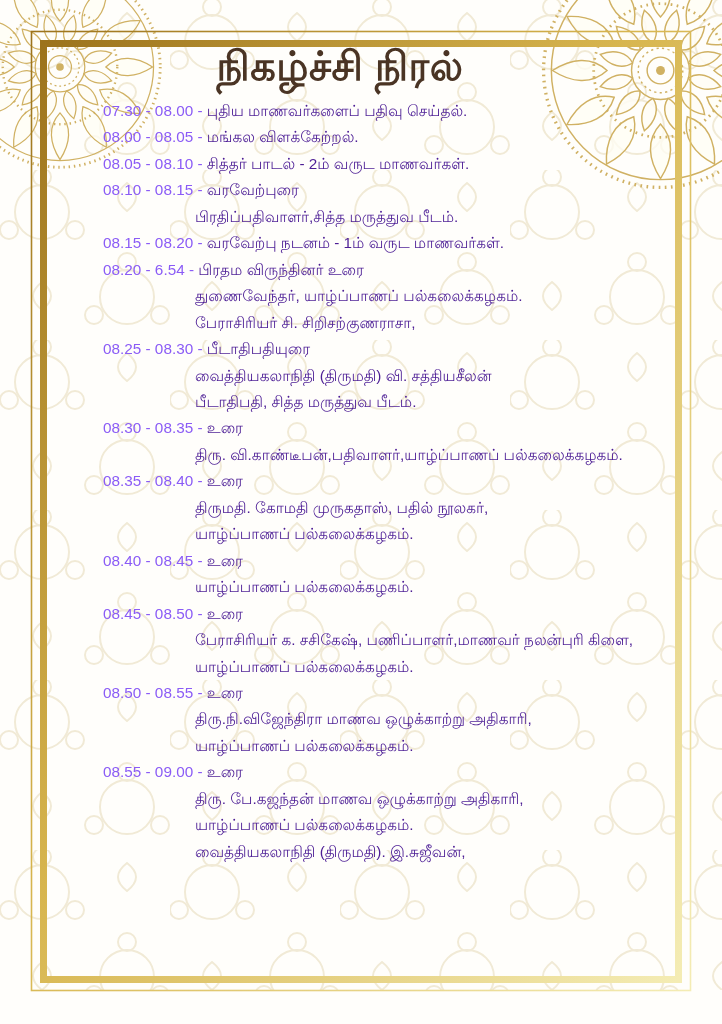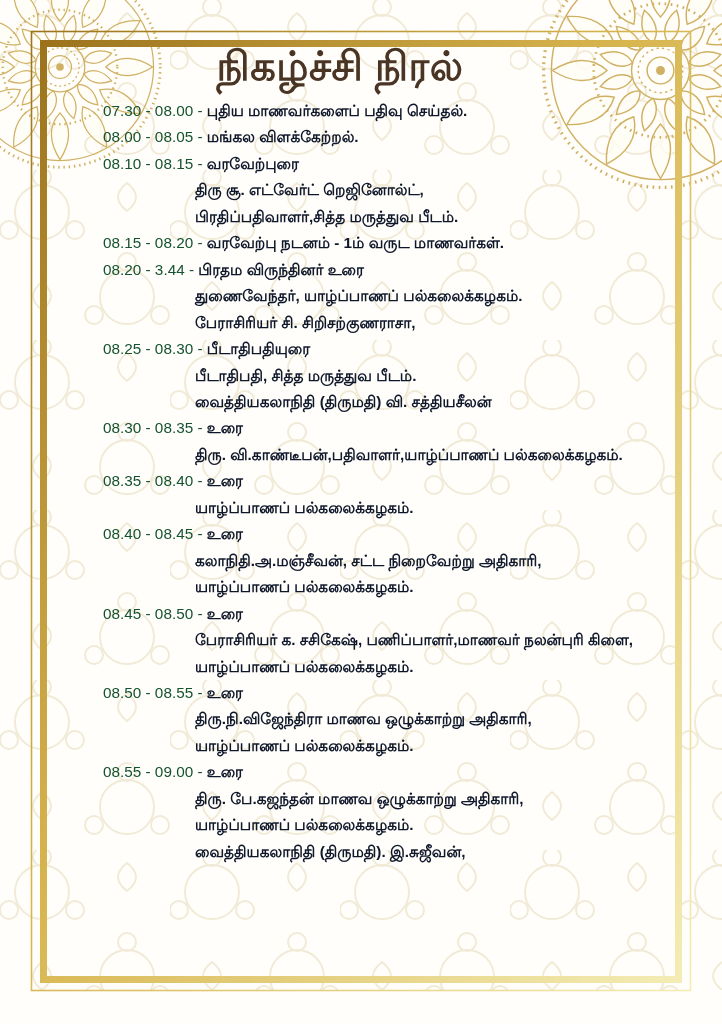--- a/index.html
+++ b/index.html
@@ -19,22 +19,22 @@
     position:absolute; top:44px; left:0; width:680px;
     text-align:center; font-size:40px; font-weight:bold;
     color:#4a3424; letter-spacing:0.5px;
   }
   .schedule{
     position:absolute; left:103px; top:98px; width:580px;
     font-size:15.3px; line-height:26.45px; color:#6e4f38;
   }
   .row{white-space:nowrap;}
   .row.indent{padding-left:92px;}
-  .time{color:#14532d;}
-  .event{color:#0f172a;font-weight:bold;}
+  .time{color:#8b5cf6;}
+  .event{color:#4c1d95;}
 </style>
 </head>
 <body>
 
 <div class="page">
 
   <svg class="bg-svg" width="722" height="1024">
     <defs>
       <pattern id="bgpat" width="170" height="170" patternUnits="userSpaceOnUse">
         <g fill="none" stroke="#f1ead6" stroke-width="2">
@@ -118,36 +118,36 @@
     <rect x="43.5" y="43.5" width="635" height="936" fill="none" stroke="url(#goldgrad)" stroke-width="7"></rect>
   </svg>
 
   <div class="content">
     <div class="title">நிகழ்ச்சி நிரல்</div>
 
     <div class="schedule">
 
     <div class="row"><span class="time">07.30 - 08.00 - </span><span class="event">புதிய மாணவர்களைப் பதிவு செய்தல்.</span></div>
         <div class="row"><span class="time">08.00 - 08.05 - </span><span class="event">மங்கல விளக்கேற்றல்.</span></div>
+        <div class="row"><span class="time">08.05 - 08.10 - </span><span class="event">சித்தர் பாடல் - 2ம் வருட மாணவர்கள்.</span></div>
         <div class="row"><span class="time">08.10 - 08.15 - </span><span class="event">வரவேற்புரை</span></div>
-        <div class="row indent"><span class="time"></span><span class="event">திரு சூ. எட்வேர்ட் றெஜினோல்ட்,</span></div>
         <div class="row indent"><span class="time"></span><span class="event">பிரதிப்பதிவாளர்,சித்த மருத்துவ பீடம்.</span></div>
         <div class="row"><span class="time">08.15 - 08.20 - </span><span class="event">வரவேற்பு நடனம் - 1ம் வருட மாணவர்கள்.</span></div>
-        <div class="row"><span class="time">08.20 - 3.44 - </span><span class="event">பிரதம விருந்தினர் உரை</span></div>
+        <div class="row"><span class="time">08.20 - 6.54 - </span><span class="event">பிரதம விருந்தினர் உரை</span></div>
         <div class="row indent"><span class="time"></span><span class="event">துணைவேந்தர், யாழ்ப்பாணப் பல்கலைக்கழகம்.</span></div>
         <div class="row indent"><span class="time"></span><span class="event">பேராசிரியர் சி. சிறிசற்குணராசா,</span></div>
         <div class="row"><span class="time">08.25 - 08.30 - </span><span class="event">பீடாதிபதியுரை</span></div>
+        <div class="row indent"><span class="time"></span><span class="event">வைத்தியகலாநிதி (திருமதி) வி. சத்தியசீலன்</span></div>
         <div class="row indent"><span class="time"></span><span class="event">பீடாதிபதி, சித்த மருத்துவ பீடம்.</span></div>
-        <div class="row indent"><span class="time"></span><span class="event">வைத்தியகலாநிதி (திருமதி) வி. சத்தியசீலன்</span></div>
         <div class="row"><span class="time">08.30 - 08.35 - </span><span class="event">உரை</span></div>
         <div class="row indent"><span class="time"></span><span class="event">திரு. வி.காண்டீபன்,பதிவாளர்,யாழ்ப்பாணப் பல்கலைக்கழகம்.</span></div>
         <div class="row"><span class="time">08.35 - 08.40 - </span><span class="event">உரை</span></div>
+        <div class="row indent"><span class="time"></span><span class="event">திருமதி. கோமதி முருகதாஸ்,  பதில் நூலகர்,</span></div>
         <div class="row indent"><span class="time"></span><span class="event">யாழ்ப்பாணப் பல்கலைக்கழகம்.</span></div>
         <div class="row"><span class="time">08.40 - 08.45 - </span><span class="event">உரை</span></div>
-        <div class="row indent"><span class="time"></span><span class="event">கலாநிதி.அ.மஞ்சீவன், சட்ட நிறைவேற்று அதிகாரி,</span></div>
         <div class="row indent"><span class="time"></span><span class="event">யாழ்ப்பாணப் பல்கலைக்கழகம்.</span></div>
         <div class="row"><span class="time">08.45 - 08.50 - </span><span class="event">உரை</span></div>
         <div class="row indent"><span class="time"></span><span class="event">பேராசிரியர் க. சசிகேஷ், பணிப்பாளர்,மாணவர் நலன்புரி  கிளை,</span></div>
         <div class="row indent"><span class="time"></span><span class="event">யாழ்ப்பாணப் பல்கலைக்கழகம்.</span></div>
         <div class="row"><span class="time">08.50 - 08.55 - </span><span class="event">உரை</span></div>
         <div class="row indent"><span class="time"></span><span class="event">திரு.நி.விஜேந்திரா மாணவ ஒழுக்காற்று  அதிகாரி,</span></div>
         <div class="row indent"><span class="time"></span><span class="event">யாழ்ப்பாணப் பல்கலைக்கழகம்.</span></div>
         <div class="row"><span class="time">08.55 - 09.00 - </span><span class="event">உரை</span></div>
         <div class="row indent"><span class="time"></span><span class="event">திரு. பே.கஜந்தன் மாணவ ஒழுக்காற்று அதிகாரி,</span></div>
         <div class="row indent"><span class="time"></span><span class="event">யாழ்ப்பாணப் பல்கலைக்கழகம்.</span></div>

